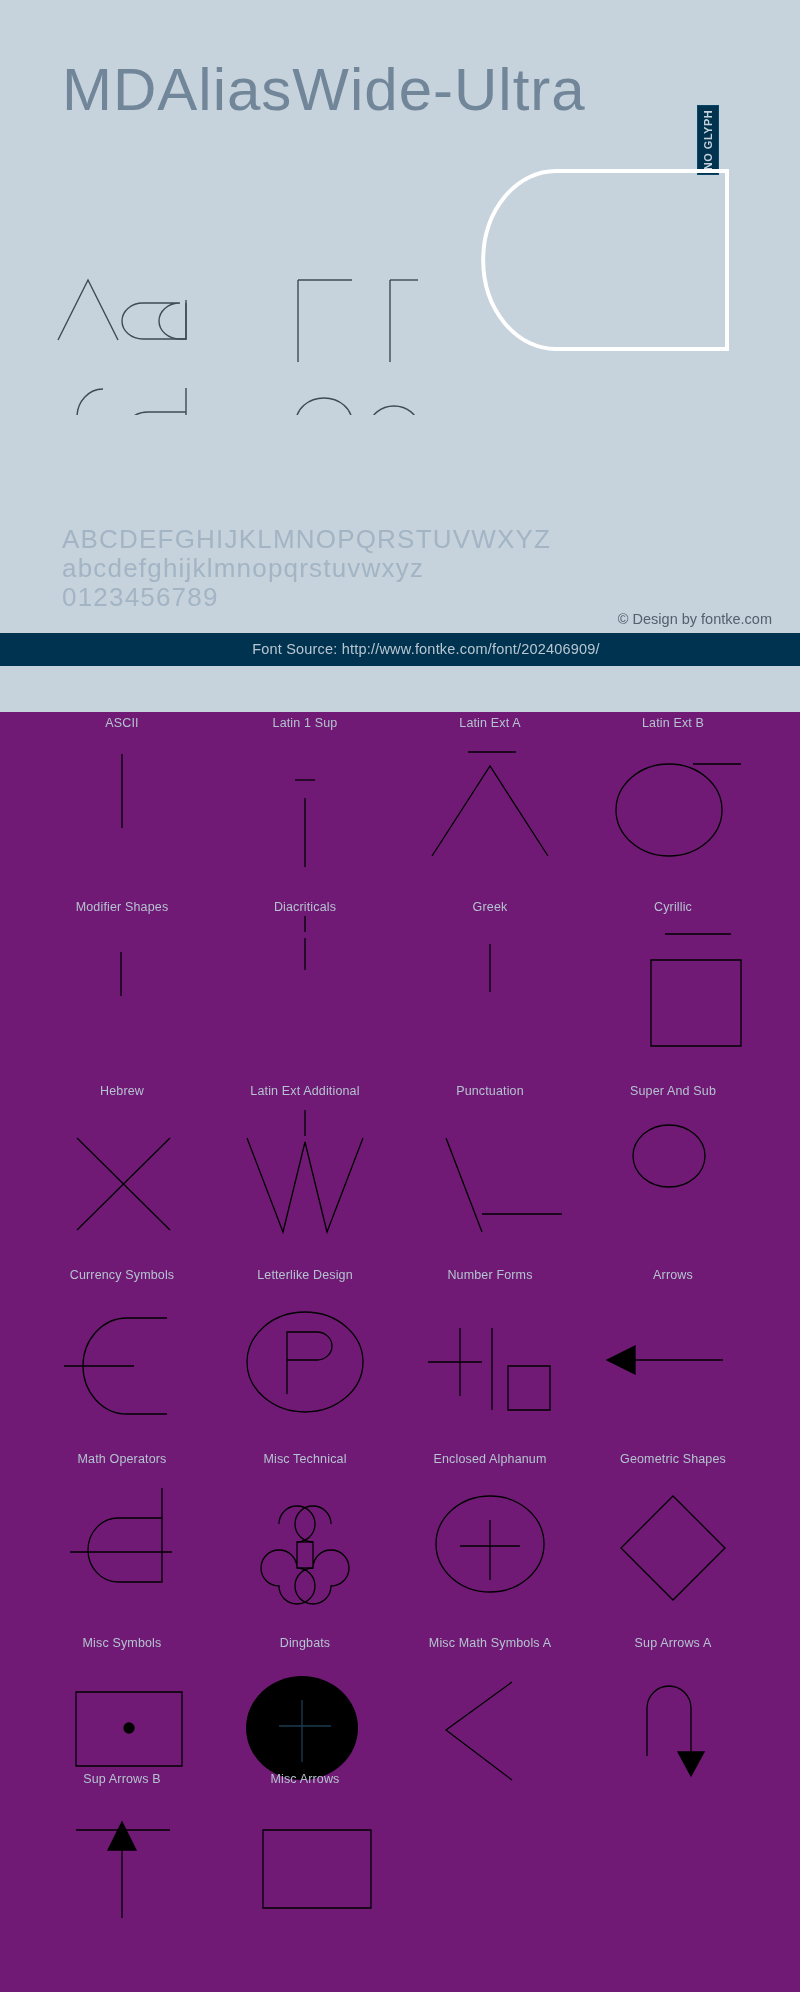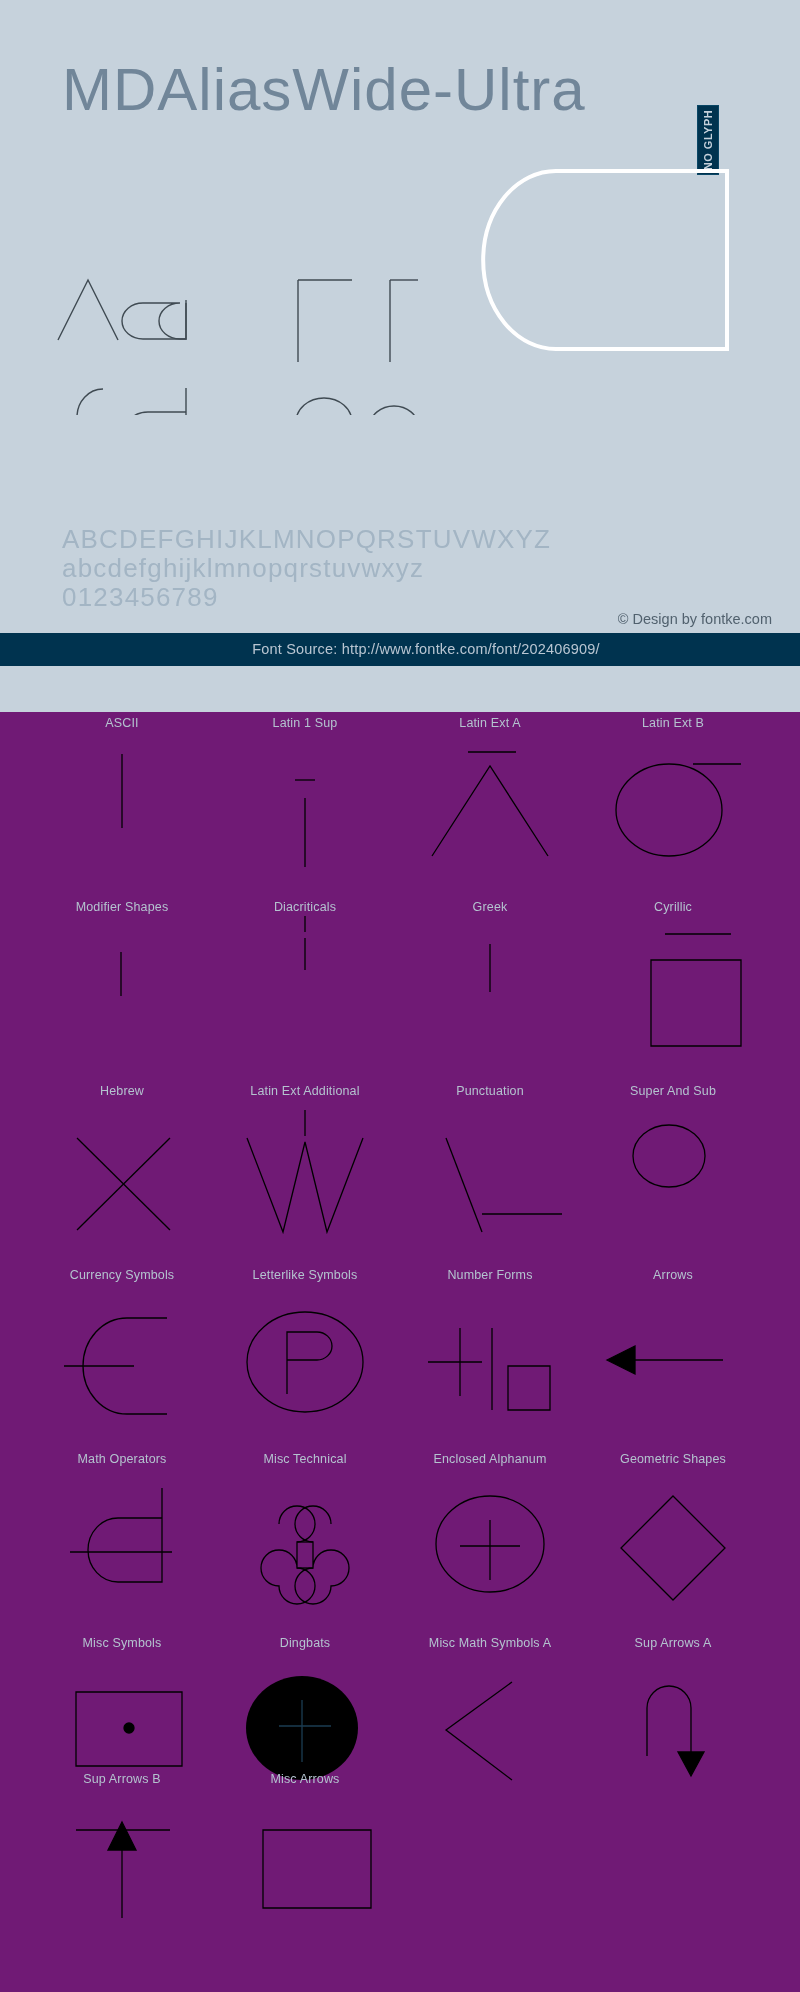--- a/index.html
+++ b/index.html
@@ -315,21 +315,21 @@
       <div class="block-cell" style="left:22px;">
         <div class="block-label">Currency Symbols</div>
         <div class="block-glyph">
           <svg viewBox="0 0 200 164" fill="none" stroke="#000" stroke-width="1.3">
             <path d="M145 34 L105 34 A44 48 0 0 0 105 130 L145 130"></path>
             <path d="M42 82 L112 82"></path>
           </svg>
         </div>
       </div>
       <div class="block-cell" style="left:205px;">
-        <div class="block-label">Letterlike Symbols</div>
+        <div class="block-label">Letterlike Design</div>
         <div class="block-glyph">
           <svg viewBox="0 0 200 164" fill="none" stroke="#000" stroke-width="1.3">
             <ellipse cx="100" cy="78" rx="58" ry="50"></ellipse>
             <path d="M82 110 L82 48 L112 48 A15 14 0 0 1 112 76 L82 76"></path>
           </svg>
         </div>
       </div>
       <div class="block-cell" style="left:573px;">
         <div class="block-label">Arrows</div>
         <div class="block-glyph">

